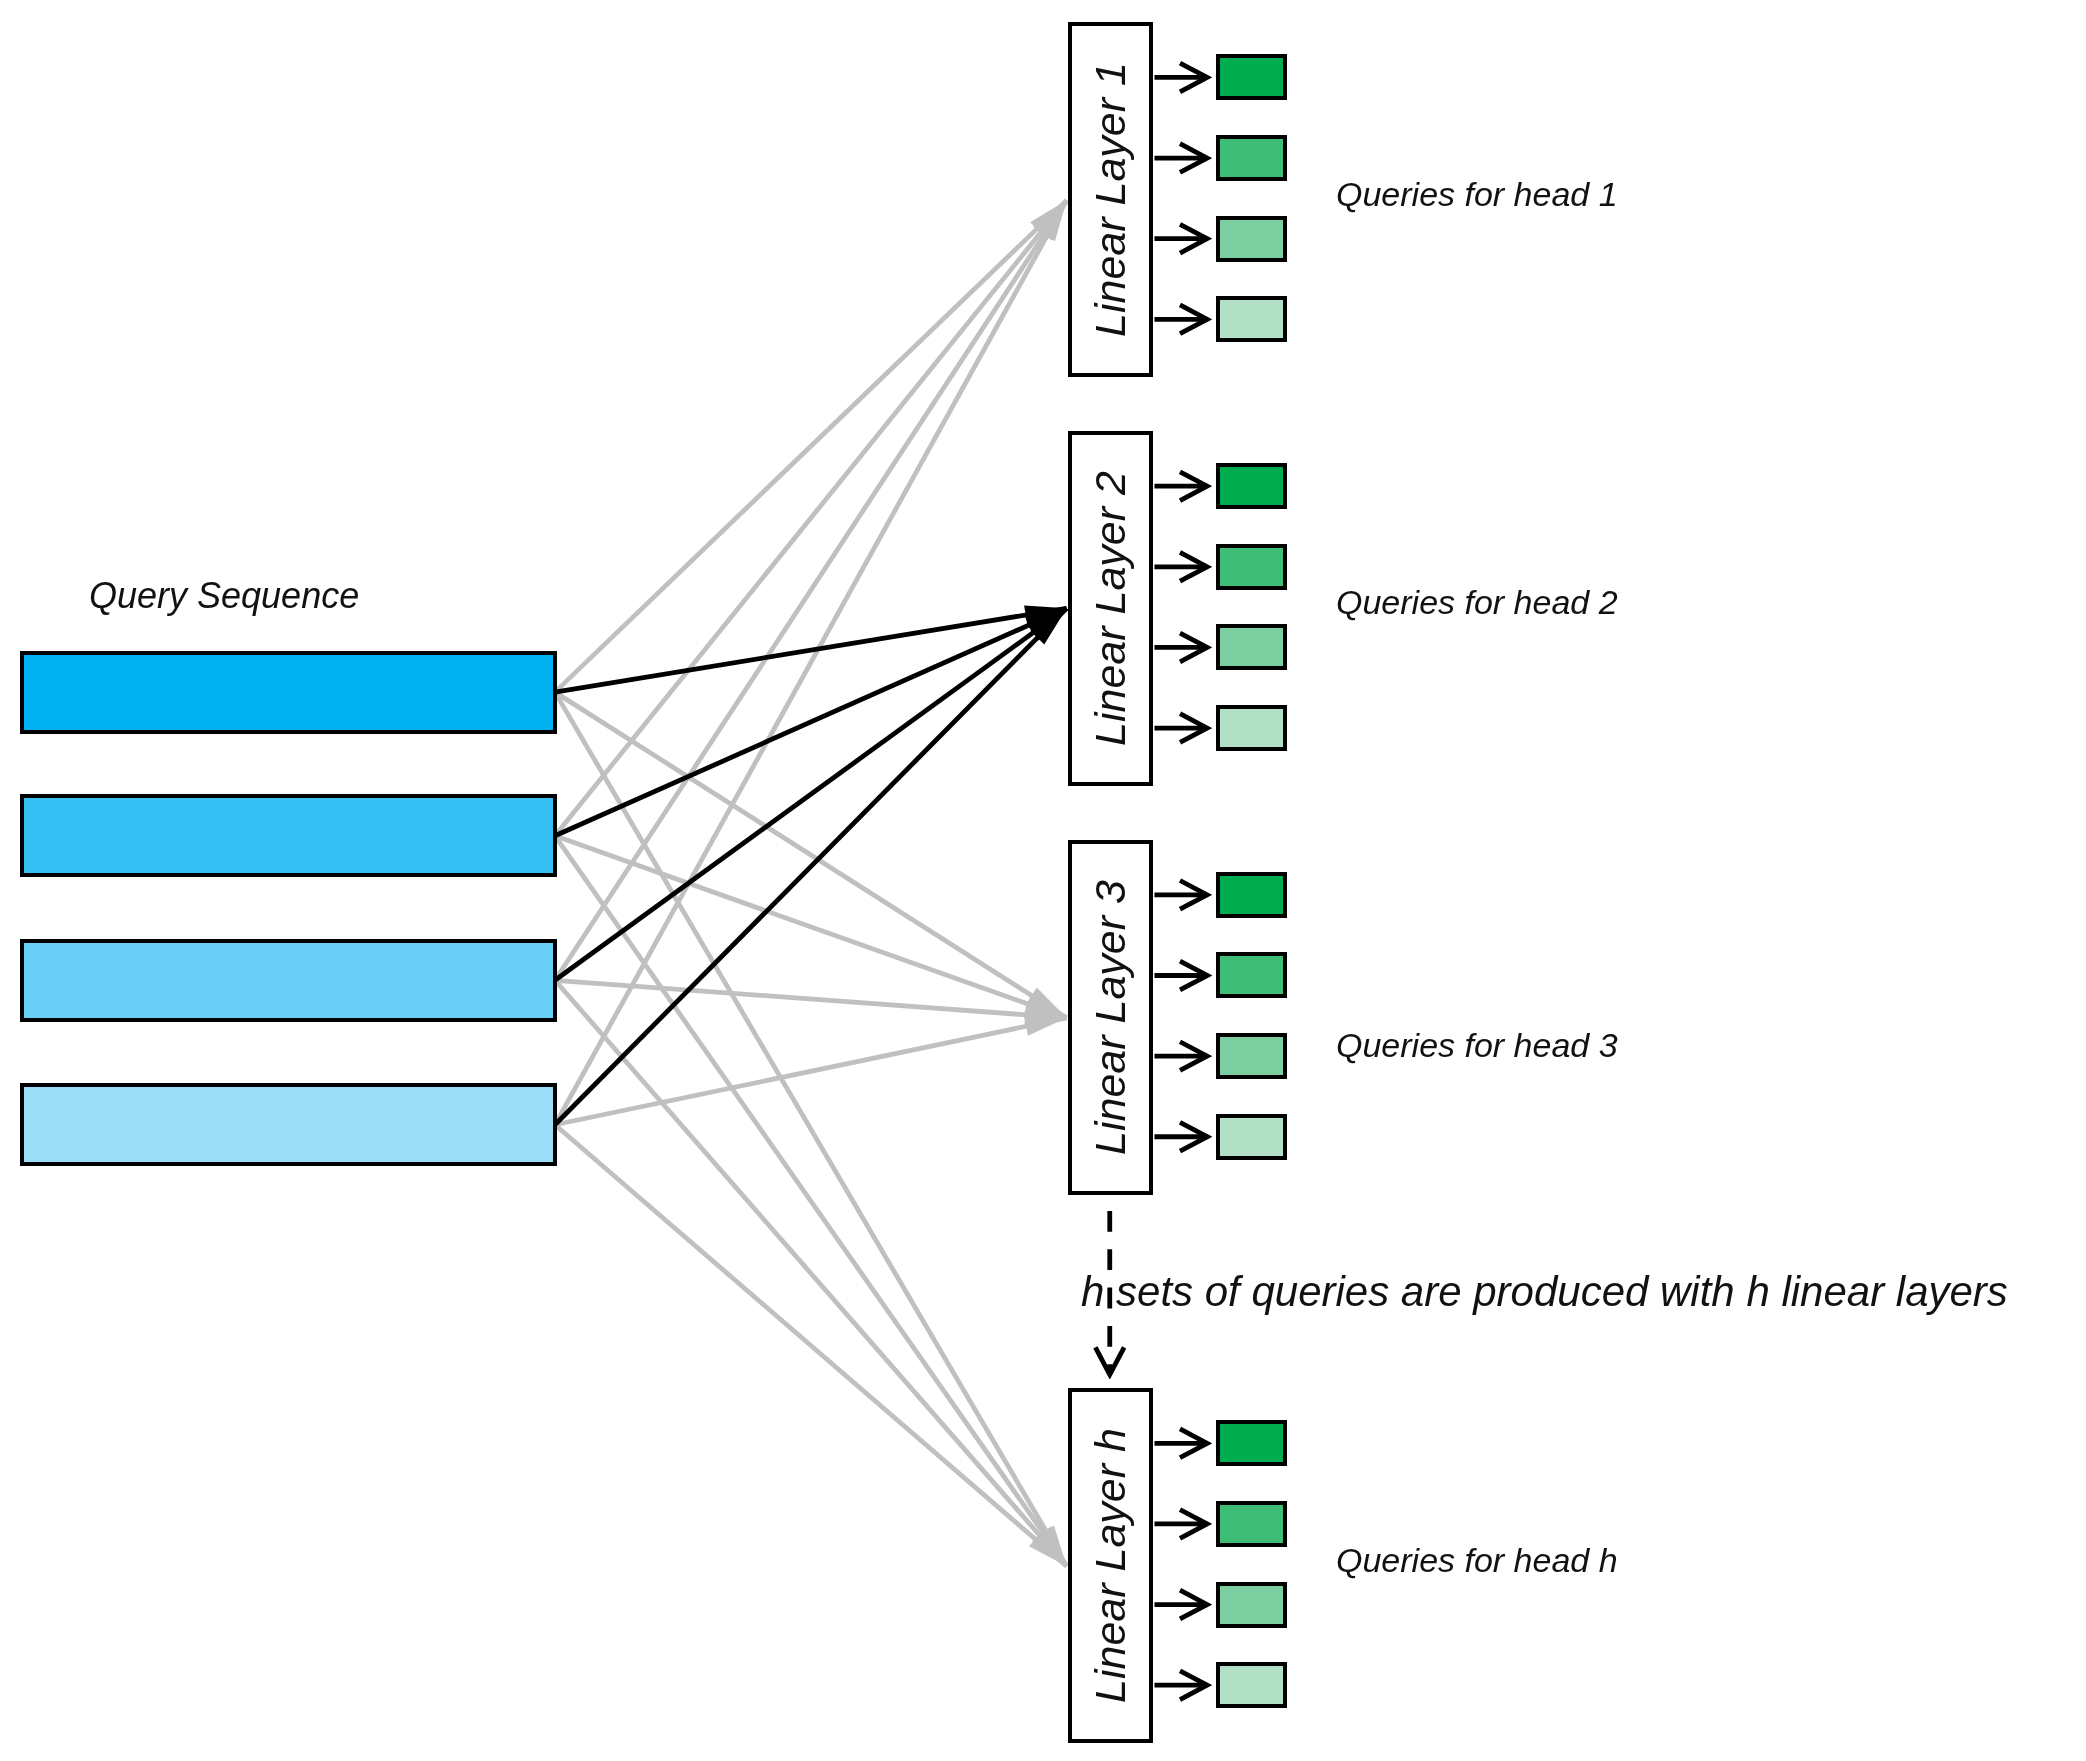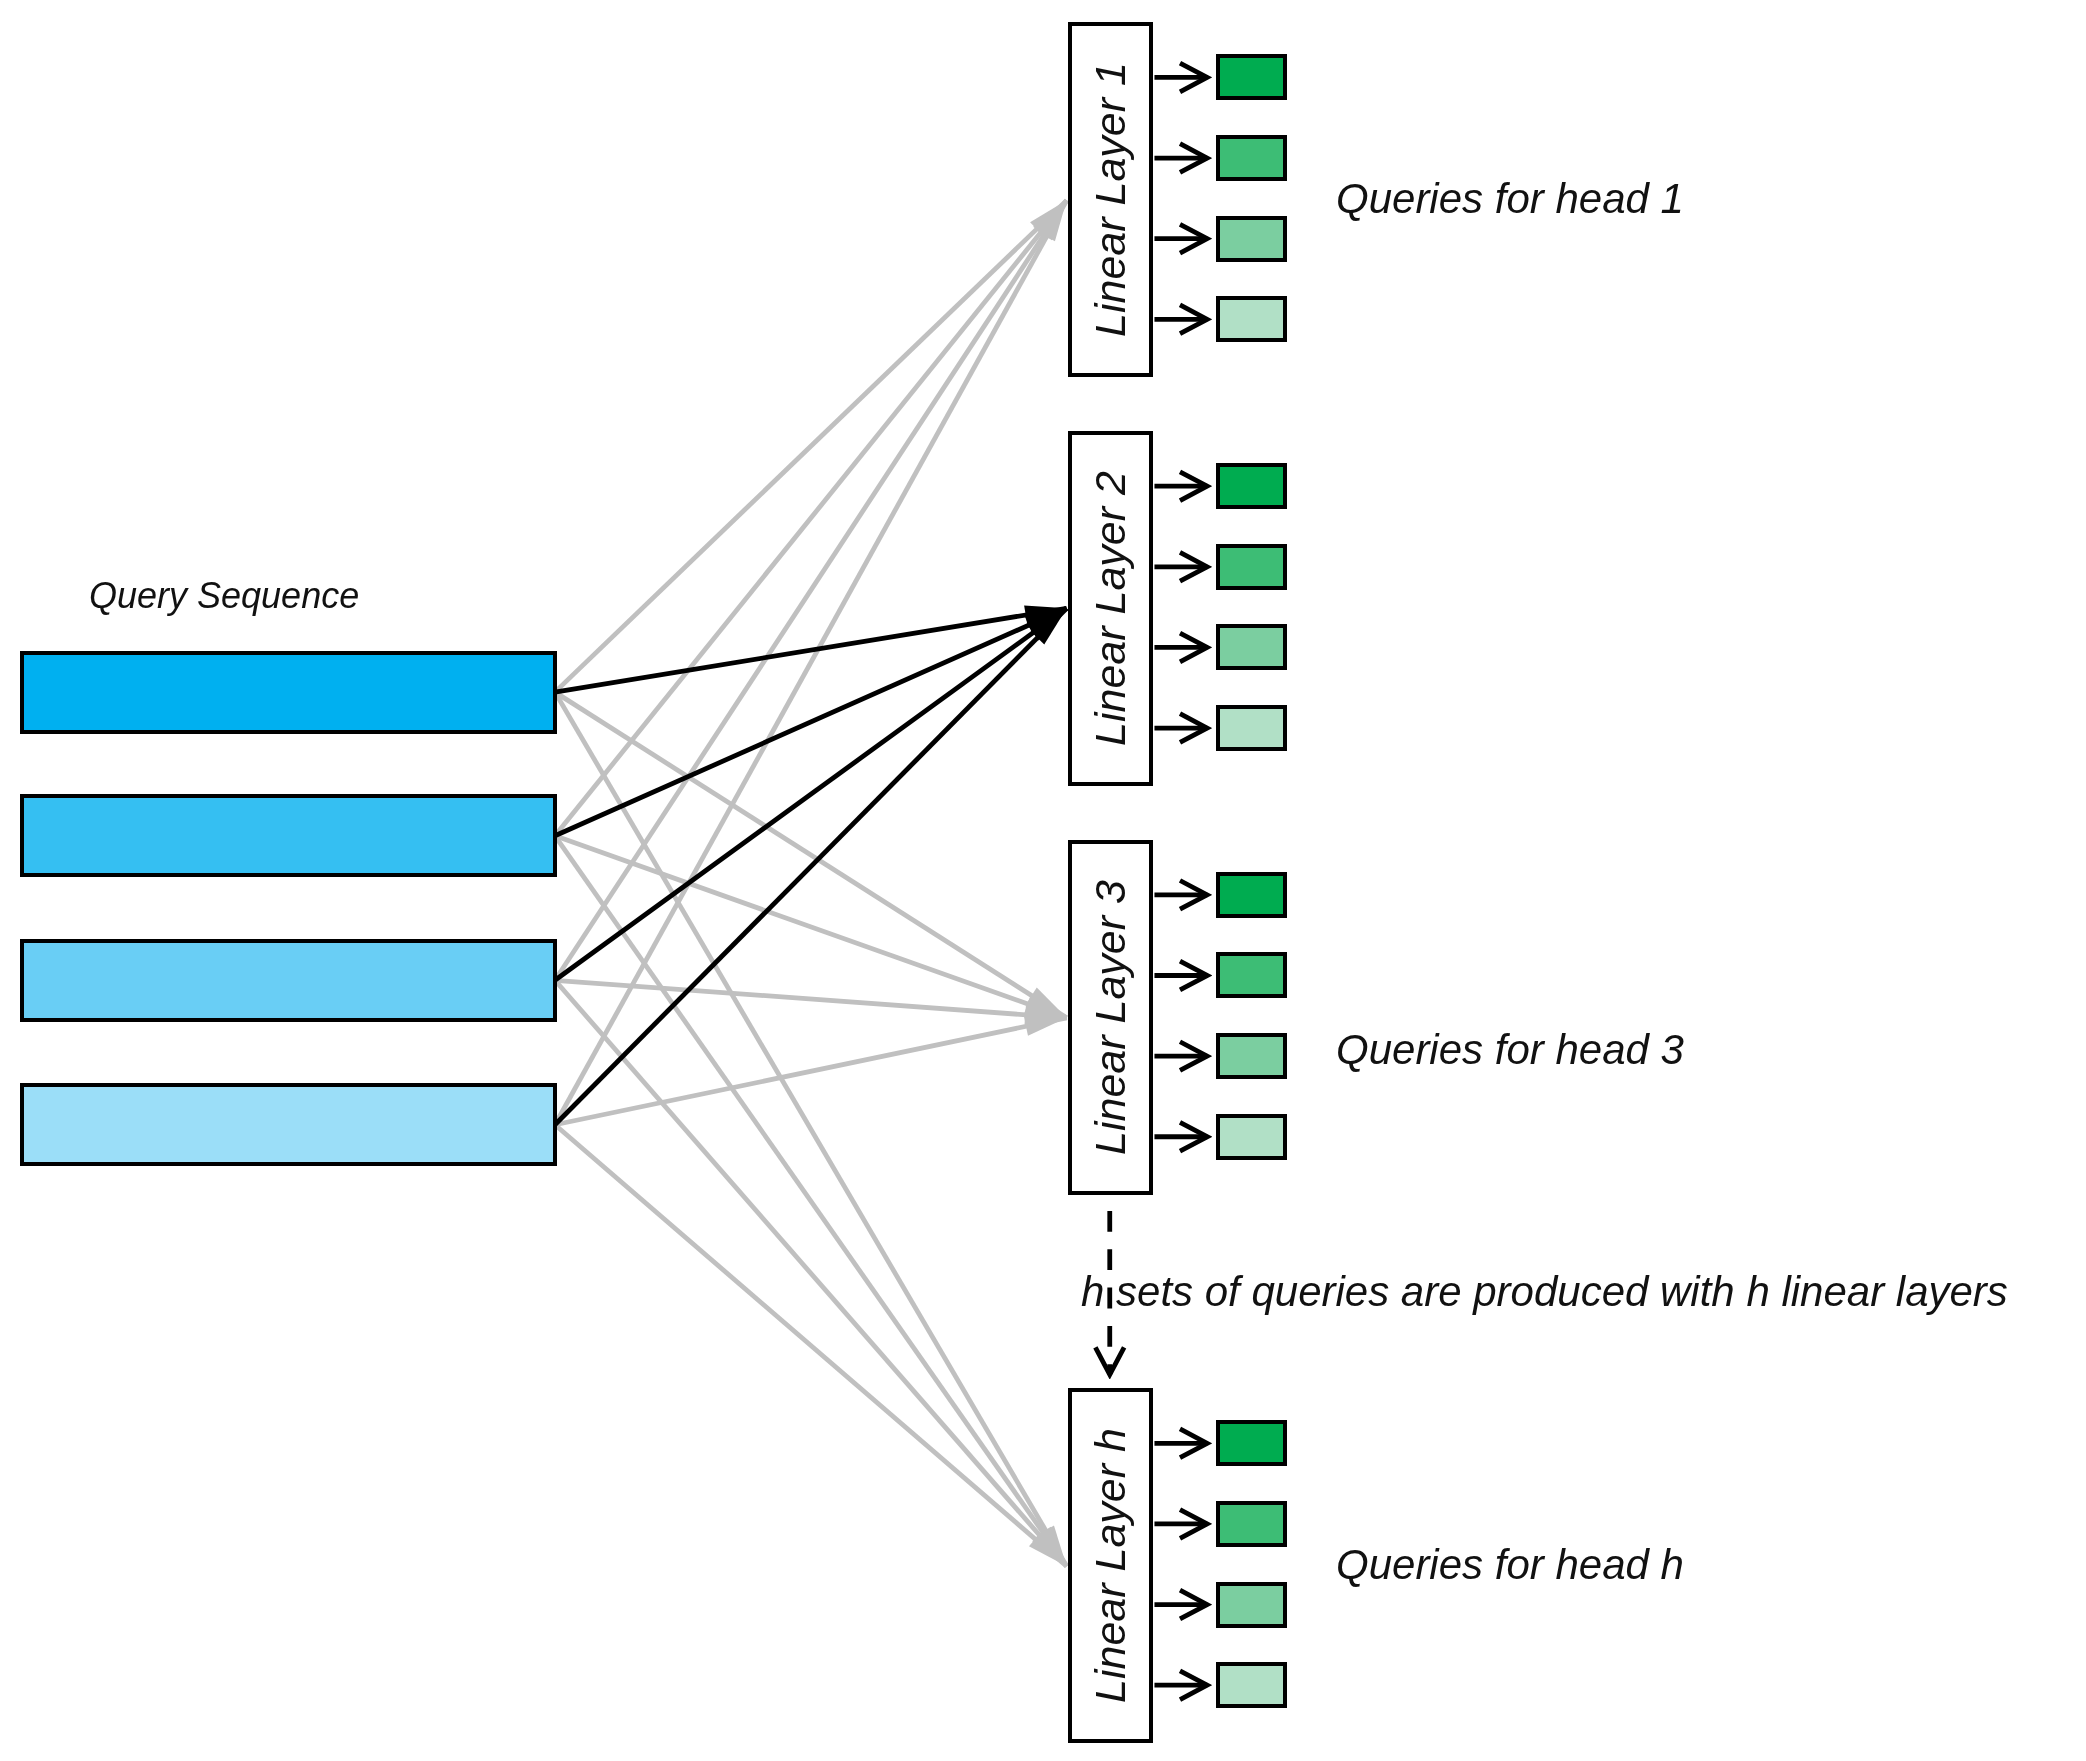--- a/index.html
+++ b/index.html
@@ -71,21 +71,21 @@
   }
   .gbox.g1 { background: #00AC50; }
   .gbox.g2 { background: #3DBD75; }
   .gbox.g3 { background: #7BCEA0; }
   .gbox.g4 { background: #B1E0C6; }
   
 
   .query-label {
     position: absolute;
     left: 1336px;
-    font-size: 42px;
+    font-size: 34px;
     font-style: italic;
     color: #111111;
     white-space: nowrap;
     line-height: 1.25;
   }
   .query-label.q1 { top: 173px; }
   .query-label.q2 { top: 581px; }
   .query-label.q3 { top: 990px; margin-top: 34px; }
   .query-label.q4 { top: 1539px; }
 
@@ -212,19 +212,20 @@
   <div class="gbox g2" style="top:952px"></div>
   <div class="gbox g3" style="top:1033px"></div>
   <div class="gbox g4" style="top:1114px"></div>
 
   <div class="gbox g1" style="top:1420px"></div>
   <div class="gbox g2" style="top:1501px"></div>
   <div class="gbox g3" style="top:1582px"></div>
   <div class="gbox g4" style="top:1662px"></div>
 
   <div class="query-label q1">Queries for head 1</div>
+  <div class="query-label q2">Queries for head 2</div>
   <div class="query-label q3">Queries for head 3</div>
   <div class="query-label q4">Queries for head h</div>
 
   <div class="annotation">h sets of queries are produced with h linear layers</div>
 
 </div>
 
 
 </body></html>

